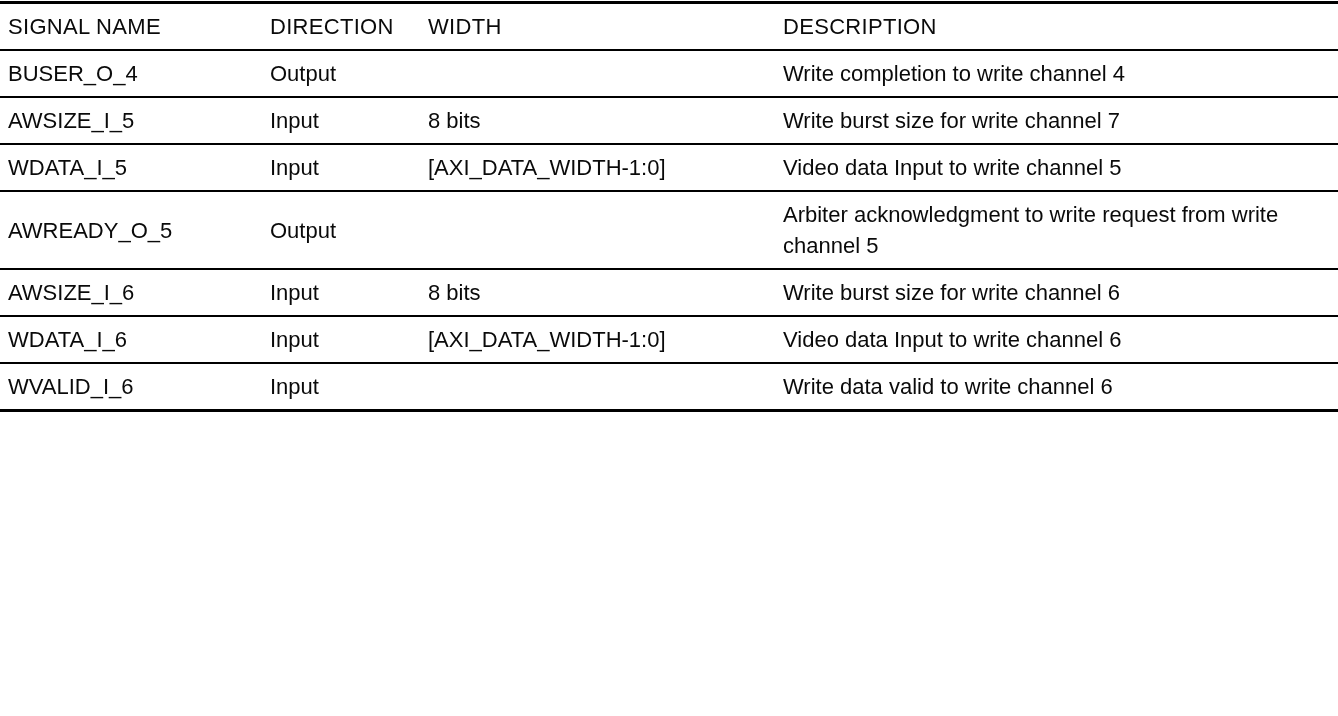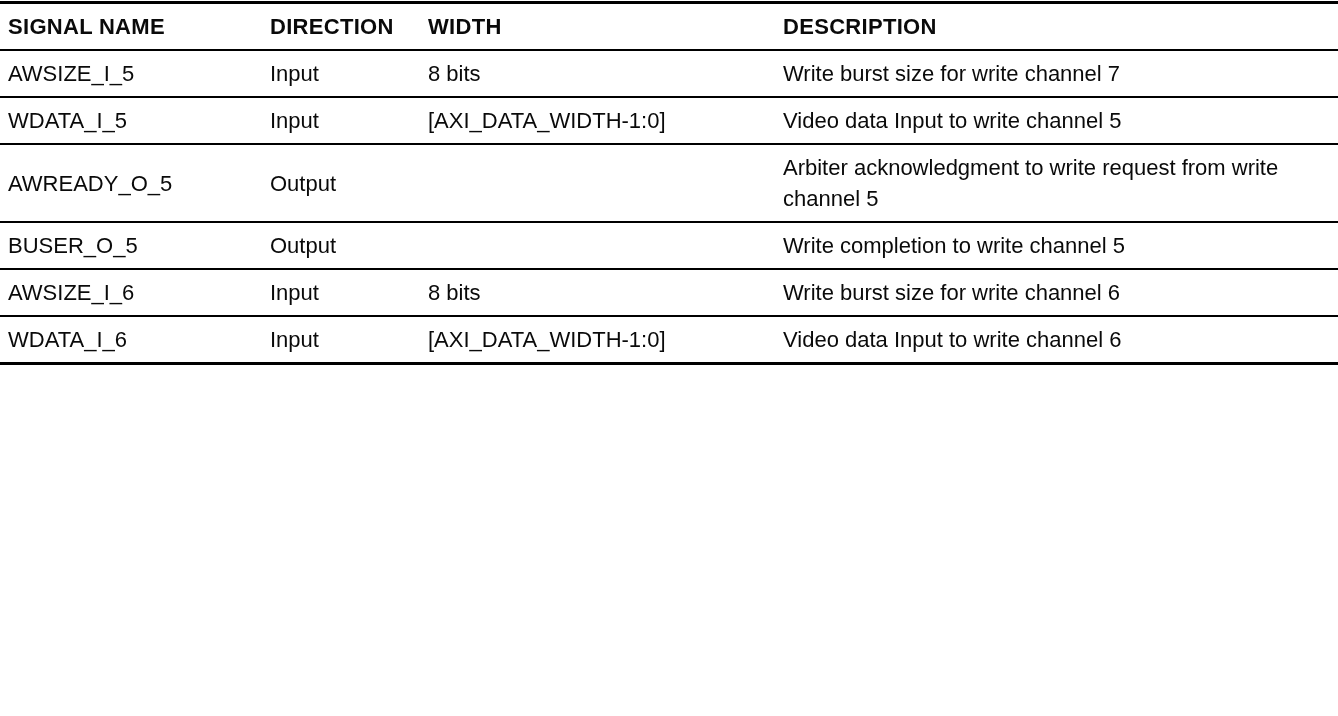--- a/index.html
+++ b/index.html
@@ -29,21 +29,21 @@
   th, td {
     text-align: left;
     vertical-align: middle;
     padding: 7px 0;
     font-weight: normal;
     border-bottom: 2px solid #000000;
     overflow: hidden;
     white-space: normal;
   }
   thead th {
-    font-weight: bold;
+    font-weight: normal;
     letter-spacing: 0.3px;
     margin-top: 7px;
   }
   th:first-child, td:first-child { padding-left: 8px; }
   td.description-cell, th.description-header {
     padding-right: 20px;
   }
   td.description-cell div { max-width: 545px; }
   tbody tr:last-child td { border-bottom: 3px solid #000000; }
 </style>
@@ -60,20 +60,28 @@
   <thead>
     <tr>
       <th>SIGNAL NAME</th>
       <th>DIRECTION</th>
       <th>WIDTH</th>
       <th class="description-header">DESCRIPTION</th>
     </tr>
   </thead>
   <tbody>
       <tr>
+    <td class="signal-cell">BUSER_O_4</td>
+    <td class="direction-cell">Output</td>
+    <td class="width-cell"></td>
+    <td class="description-cell">
+          <div>Write completion to write channel 4</div>
+        </td>
+  </tr>
+      <tr>
     <td class="signal-cell">AWSIZE_I_5</td>
     <td class="direction-cell">Input</td>
     <td class="width-cell">8 bits</td>
     <td class="description-cell">
           <div>Write burst size for write channel 7</div>
         </td>
   </tr>
       <tr>
     <td class="signal-cell">WDATA_I_5</td>
     <td class="direction-cell">Input</td>
@@ -84,37 +92,37 @@
   </tr>
       <tr>
     <td class="signal-cell">AWREADY_O_5</td>
     <td class="direction-cell">Output</td>
     <td class="width-cell"></td>
     <td class="description-cell">
           <div>Arbiter acknowledgment to write request from write channel 5</div>
         </td>
   </tr>
       <tr>
-    <td class="signal-cell">BUSER_O_5</td>
-    <td class="direction-cell">Output</td>
-    <td class="width-cell"></td>
-    <td class="description-cell">
-          <div>Write completion to write channel 5</div>
-        </td>
-  </tr>
-      <tr>
     <td class="signal-cell">AWSIZE_I_6</td>
     <td class="direction-cell">Input</td>
     <td class="width-cell">8 bits</td>
     <td class="description-cell">
           <div>Write burst size for write channel 6</div>
         </td>
   </tr>
       <tr>
     <td class="signal-cell">WDATA_I_6</td>
     <td class="direction-cell">Input</td>
     <td class="width-cell">[AXI_DATA_WIDTH-1:0]</td>
     <td class="description-cell">
           <div>Video data Input to write channel 6</div>
         </td>
   </tr>
+      <tr>
+    <td class="signal-cell">WVALID_I_6</td>
+    <td class="direction-cell">Input</td>
+    <td class="width-cell"></td>
+    <td class="description-cell">
+          <div>Write data valid to write channel 6</div>
+        </td>
+  </tr>
     </tbody>
 </table>
 
 </body></html>

